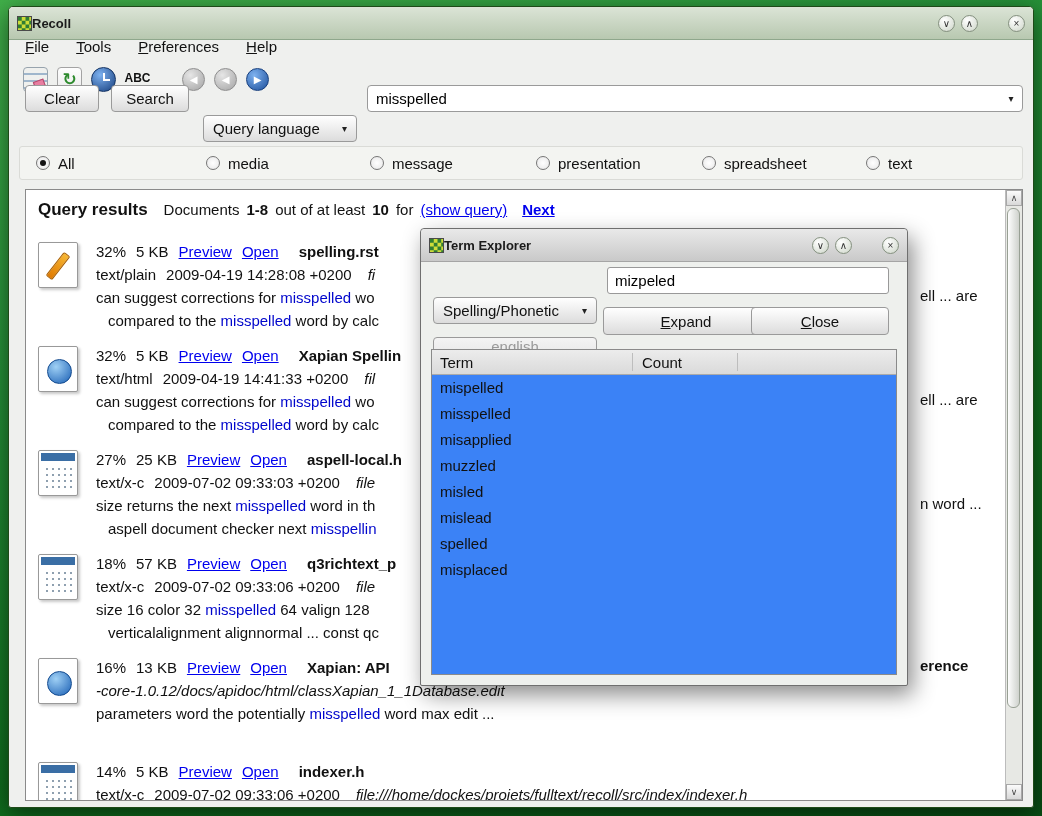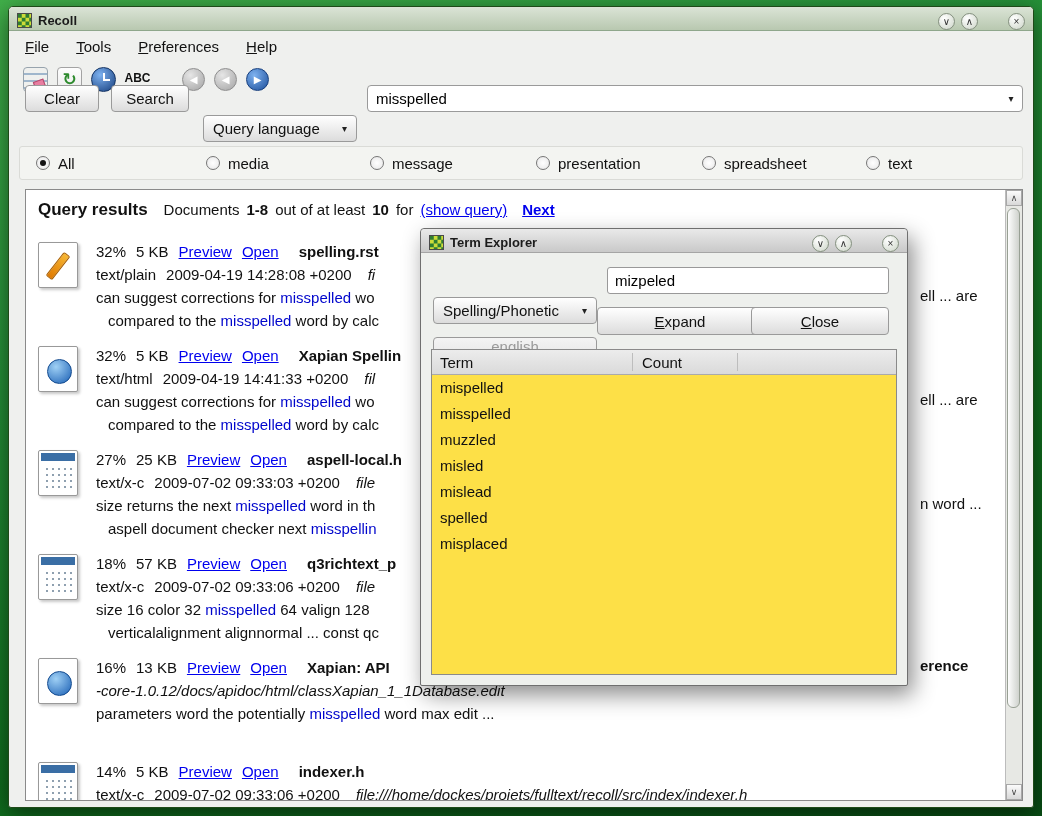--- a/index.html
+++ b/index.html
@@ -2,22 +2,22 @@
 <html><head>
 <meta charset="utf-8">
 <style>
   *{margin:0;padding:0;box-sizing:border-box;}
   body{font-family:"Liberation Sans","DejaVu Sans",sans-serif;font-size:15px;color:#111;}
   .desktop{position:relative;width:1042px;height:816px;overflow:hidden;
     background:linear-gradient(160deg,#41b04a 0%,#27933a 30%,#11701f 65%,#084d14 100%);}
   
   .window{position:absolute;left:8px;top:6px;width:1026px;height:802px;background:#eff0ee;
     border:1px solid #1e4a18;border-radius:5px 5px 3px 3px;box-shadow:0 6px 24px rgba(0,0,0,.55);z-index:1;}
-  .titlebar{position:absolute;left:0;top:0;right:0;height:24px;display:flex;align-items:flex-start;gap:6px;
-    padding:6px 8px;background:linear-gradient(#dbe4d6,#b8c8b0);border-bottom:1px solid #8fa78c;border-radius:4px 4px 0 0;}
+  .titlebar{position:absolute;left:0;top:0;right:0;height:24px;display:flex;align-items:center;
+    padding:16px 8px;background:linear-gradient(#dbe4d6,#b8c8b0);border-bottom:1px solid #8fa78c;border-radius:4px 4px 0 0;}
   .dialog .titlebar{background:linear-gradient(#e9e9e9,#c9c9c9);border-bottom:1px solid #a5a5a5;}
   .app-icon{width:15px;height:15px;border:1px solid #4a4a4a;
     background:conic-gradient(#cddc39 0 25%,#2f7d32 0 50%,#cddc39 0 75%,#2f7d32 0) 0 0/7.5px 7.5px;background-color:#cddc39;}
   .title-text{font-weight:bold;font-size:13px;color:#1b1b1b;}
   .win-buttons{margin-left:auto;display:flex;align-items:center;gap:6px;}
   .winbtn{width:17px;height:17px;border-radius:50%;border:1px solid #84907f;color:#333;
     background:radial-gradient(circle at 35% 30%,#fff,#cdd5c8);font-size:10px;line-height:15px;text-align:center;cursor:default;}
   .winbtn.close{margin-left:24px;}
   
   .menubar{position:absolute;left:0;top:24px;right:0;height:30px;display:flex;align-items:center;gap:27px;padding:0 16px;}
@@ -100,23 +100,23 @@
     background:linear-gradient(90deg,#fdfdfd,#cfd2cd);border:1px solid #98a094;}
   
   .dialog{position:absolute;left:420px;top:228px;width:488px;height:458px;background:#eef0ed;border:1px solid #6f6f6f;
     border-radius:4px 4px 2px 2px;box-shadow:5px 9px 22px rgba(0,0,0,.45);z-index:30;}
   .dlg-combo{position:absolute;left:12px;top:38px;width:164px;height:27px;}
   .dlg-input{position:absolute;left:186px;top:38px;width:282px;height:27px;background:#fff;border:1px solid #999;
     border-radius:3px;padding:0 7px;font:15px "Liberation Sans","DejaVu Sans",sans-serif;color:#000;}
   .dlg-lang{position:absolute;left:12px;top:78px;width:164px;height:27px;flex-direction:column;}
   .dlg-btn{position:absolute;top:78px;height:28px;background:linear-gradient(#ffffff,#dcdcdc);border:1px solid #9a9a9a;
     border-radius:4px;font-family:inherit;font-size:15px;color:#111;}
-  #expand-btn{left:176px;width:166px;text-align:center;}
+  #expand-btn{left:182px;width:166px;text-align:center;}
   #close-btn{left:330px;width:138px;}
-  .term-table{position:absolute;left:10px;top:120px;width:466px;height:326px;background:#fde047;border:1px solid #8a8a8a;}
+  .term-table{position:absolute;left:10px;top:120px;width:466px;height:326px;background:#3b82f6;border:1px solid #8a8a8a;}
   .tt-header{position:absolute;left:0;top:0;right:0;height:25px;background:linear-gradient(#ececec,#dadada);
     border-bottom:1px solid #aaa;}
   .tt-header .h1{position:absolute;left:8px;top:1px;line-height:24px;}
   .tt-header .h2{position:absolute;left:210px;top:1px;line-height:24px;}
   .tt-div{position:absolute;top:3px;bottom:3px;width:1px;background:#bdbdbd;}
   #term-rows{position:absolute;left:0;top:25px;right:0;bottom:0;overflow:hidden;}
   .term-row{height:26px;line-height:26px;padding-left:8px;}
 </style>
 </head>
 <body>
@@ -300,20 +300,21 @@
     <div class="term-table">
       <div class="tt-header">
         <span class="h1">Term</span>
         <span class="h2">Count</span>
         <span class="tt-div" style="left:200px"></span>
         <span class="tt-div" style="left:305px"></span>
       </div>
       <div id="term-rows">
           <div class="term-row">mispelled</div>
           <div class="term-row">misspelled</div>
+          <div class="term-row">misapplied</div>
           <div class="term-row">muzzled</div>
           <div class="term-row">misled</div>
           <div class="term-row">mislead</div>
           <div class="term-row">spelled</div>
           <div class="term-row">misplaced</div>
         </div>
     </div>
   </div>
 </div>
 

